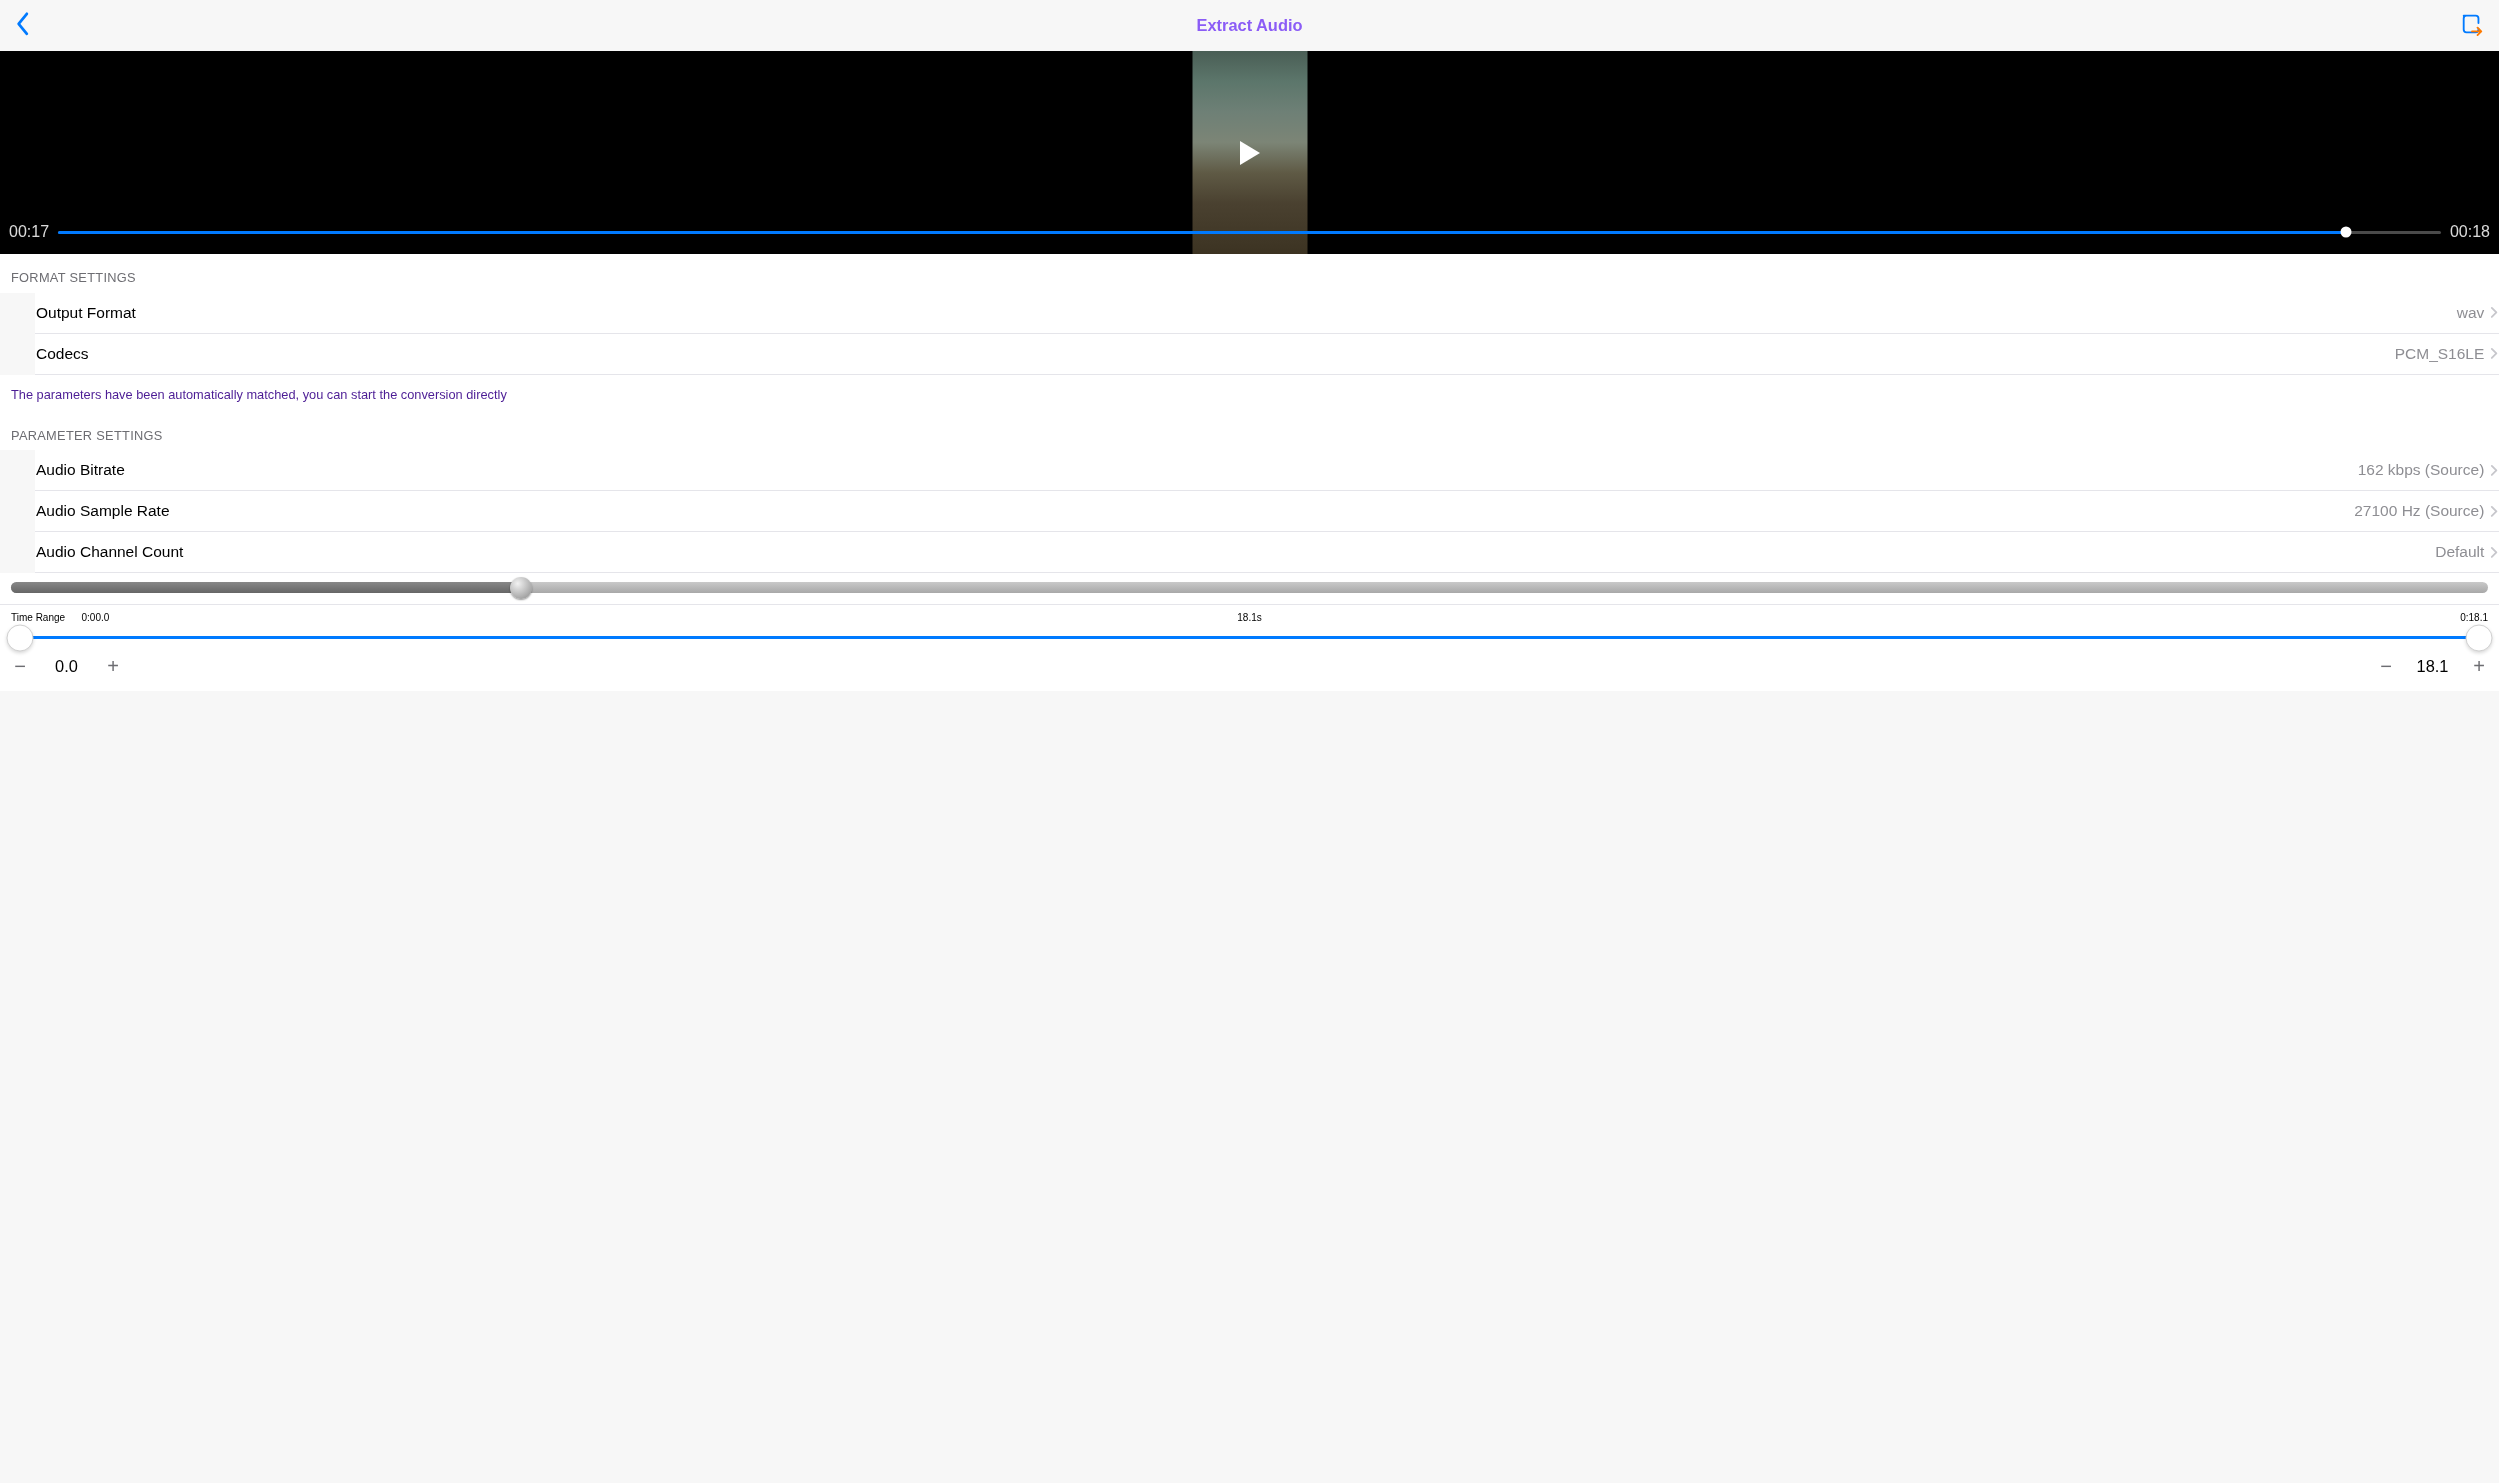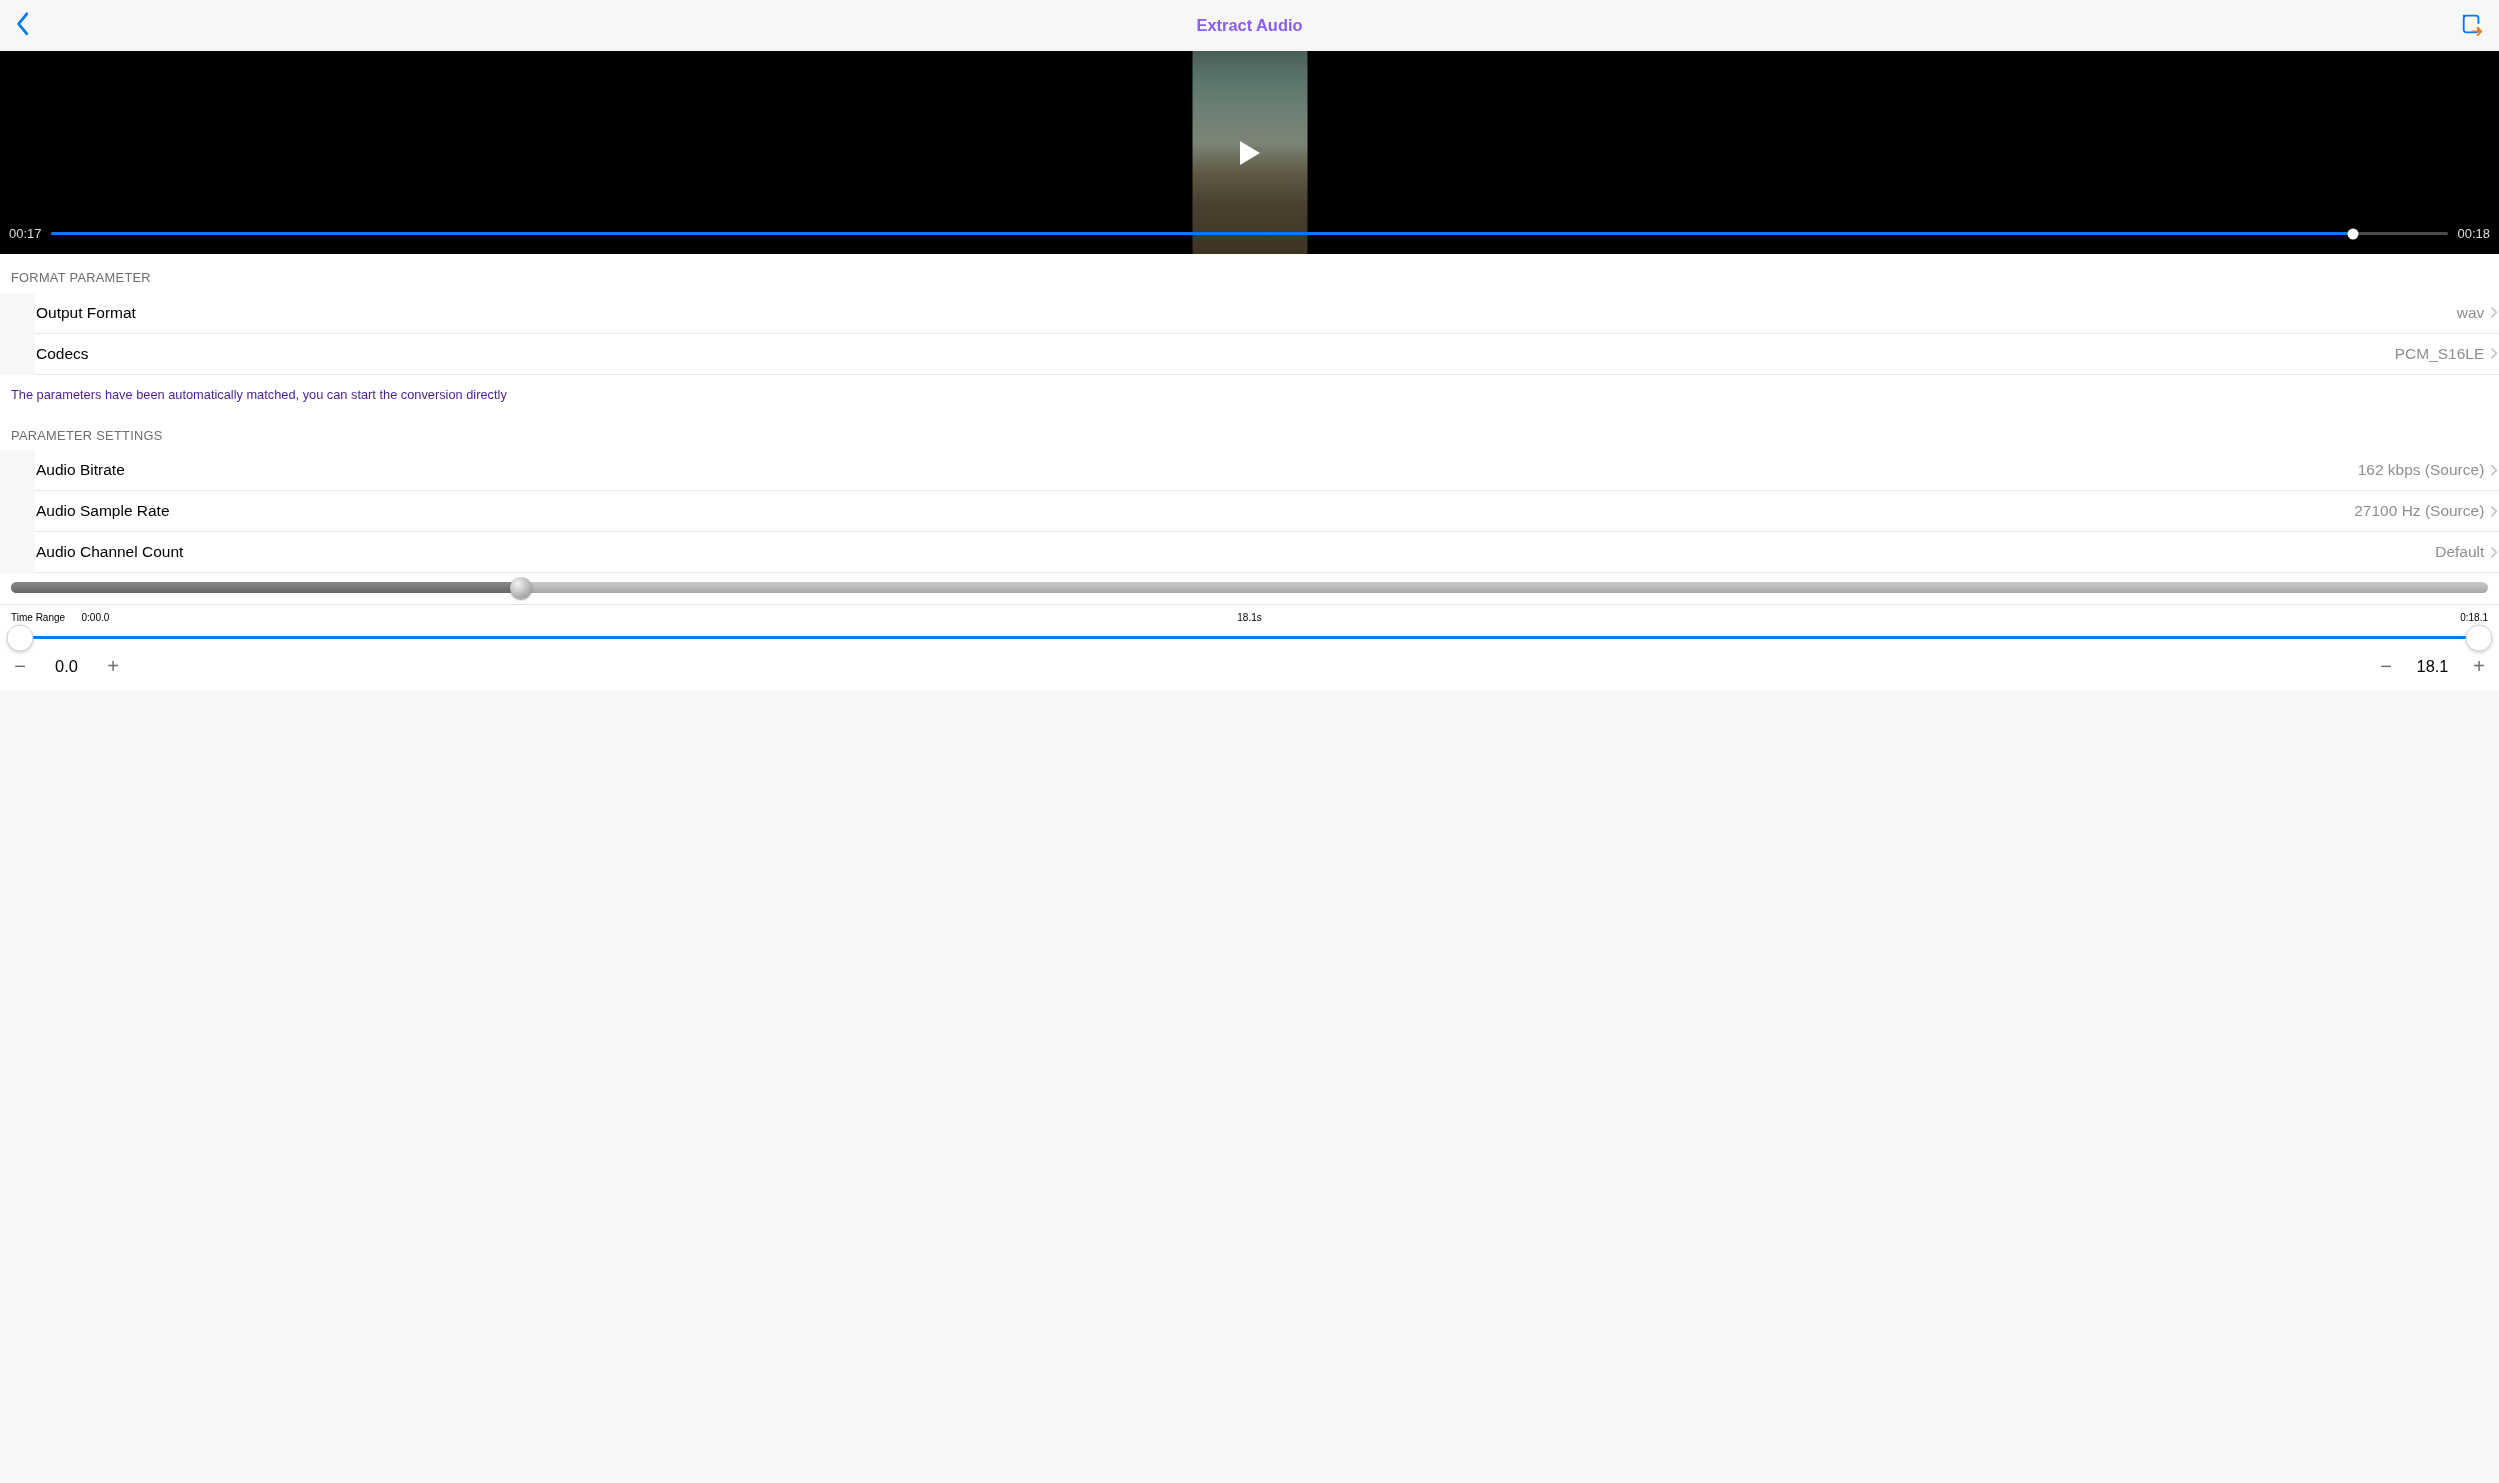--- a/index.html
+++ b/index.html
@@ -56,21 +56,21 @@
   }
   .video-progress-row {
     position: absolute;
     left: 9px; right: 9px; bottom: 12.8px;
     display: flex;
     align-items: center;
     gap: 9px;
   }
   .video-time {
     color: #fff;
-    font-size: 13px;
+    font-size: 16px;
     opacity: 0.85;
     min-width: 27px;
   }
   .video-time.right { text-align: right; }
   .video-track {
     flex: 1;
     height: 2.7px;
     background: #4a4a4a;
     position: relative;
     border-radius: 1.8px;
@@ -236,21 +236,21 @@
   <div class="video-progress-row">
     <div class="video-time">00:17</div>
     <div class="video-track">
       <div class="video-track-fill"></div>
       <div class="video-track-knob"></div>
     </div>
     <div class="video-time right">00:18</div>
   </div>
 </div>
 
-<div class="section-header">FORMAT PARAMETER</div>
+<div class="section-header">FORMAT SETTINGS</div>
 
 <div class="row">
   <span class="label">Output Format</span>
   <span class="value">
     <span>wav</span>
     <svg class="chevron" width="8.2" height="12.8" viewBox="0 0 9 14">
         <path d="M2 2 L7 7 L2 12" stroke="#c7c7cc" stroke-width="2" fill="none" stroke-linecap="round" stroke-linejoin="round"></path>
       </svg>
   </span>
 </div>

